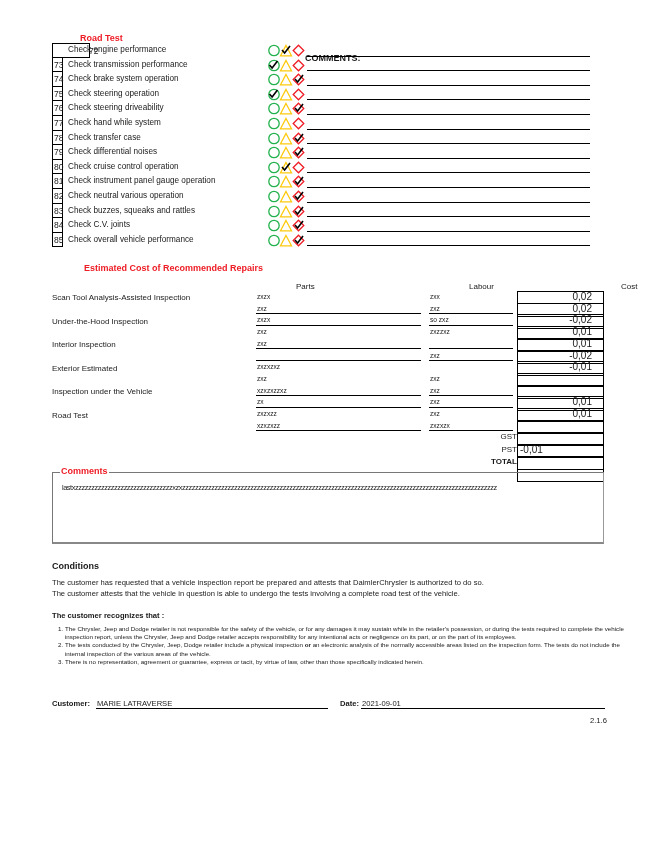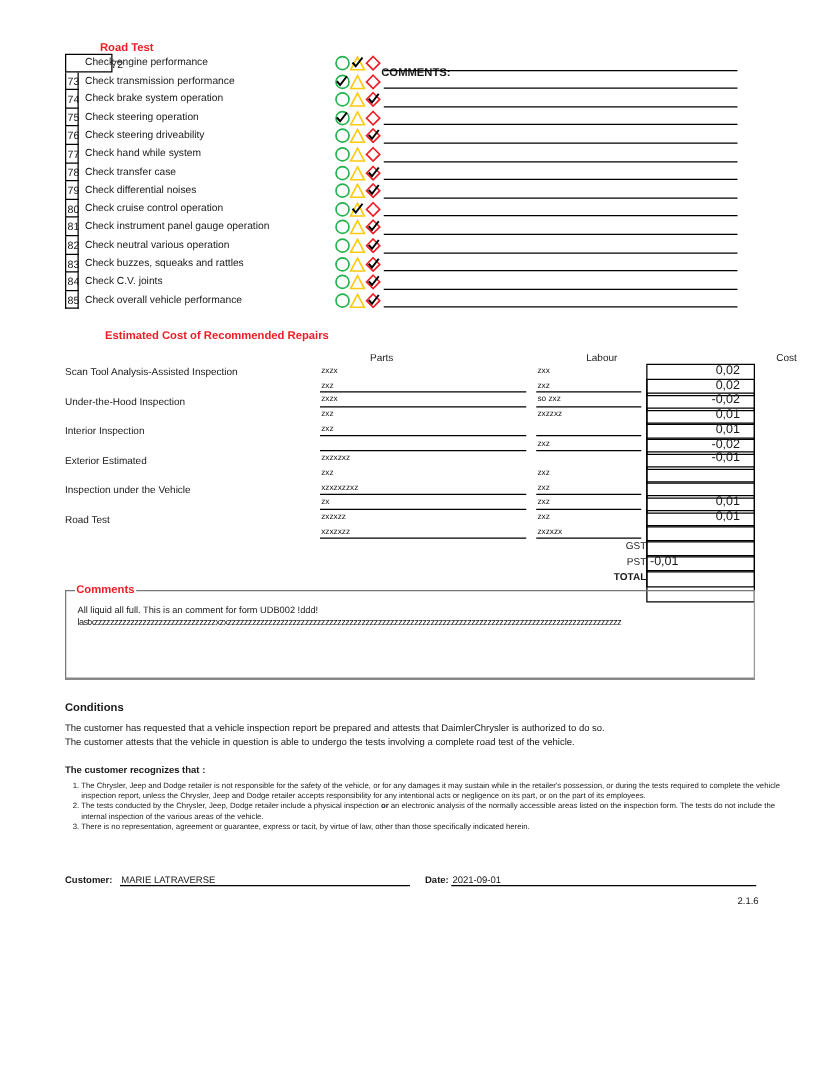--- a/index.html
+++ b/index.html
@@ -414,21 +414,20 @@
 <div class="abs tax-label" style="left:457px; top:432px;">GST</div>
 <div class="cost-box" style="top:432px; text-align:left; padding-left:2px;"></div>
 <div class="abs tax-label" style="left:457px; top:445px;">PST</div>
 <div class="cost-box" style="top:444px; text-align:left; padding-left:2px;">-0,01</div>
 <div class="abs tax-label bold" style="left:457px; top:457px;">TOTAL</div>
 <div class="cost-box" style="top:456px; text-align:left; padding-left:2px;"></div>
 
 <div class="abs comments-box"></div>
 <div class="abs comments-legend">Comments</div>
 <div class="abs comments-text">
-  <div>All liquid all full. This is an comment for form UDB002 !ddd!</div>
   <div style="letter-spacing:-0.45px;">lastxzzzzzzzzzzzzzzzzzzzzzzzzzzzzzzxzxzzzzzzzzzzzzzzzzzzzzzzzzzzzzzzzzzzzzzzzzzzzzzzzzzzzzzzzzzzzzzzzzzzzzzzzzzzzzzzzzzzzzzzzzzzzzzzzzz</div>
 </div>
 
 <div class="abs cond-title">Conditions</div>
 <div class="abs cond-p" style="top:578px;">The customer has requested that a vehicle inspection report be prepared and attests that DaimlerChrysler is authorized to do so.</div>
 <div class="abs cond-p" style="top:589px;">The customer attests that the vehicle in question is able to undergo the tests involving a complete road test of the vehicle.</div>
 <div class="abs cond-sub">The customer recognizes that :</div>
 <ol class="abs cond-list">
   <li>The Chrysler, Jeep and Dodge retailer is not responsible for the safety of the vehicle, or for any damages it may sustain while in the retailer's possession, or during the tests required to complete the vehicle inspection report, unless the Chrysler, Jeep and Dodge retailer accepts responsibility for any intentional acts or negligence on its part, or on the part of its employees.</li>
   <li><span>The tests conducted by the Chrysler, Jeep, Dodge retailer include a physical inspection </span><b>or</b><span> an electronic analysis of the normally accessible areas listed on the inspection form. The tests do not include the internal inspection of the various areas of the vehicle.</span></li>

